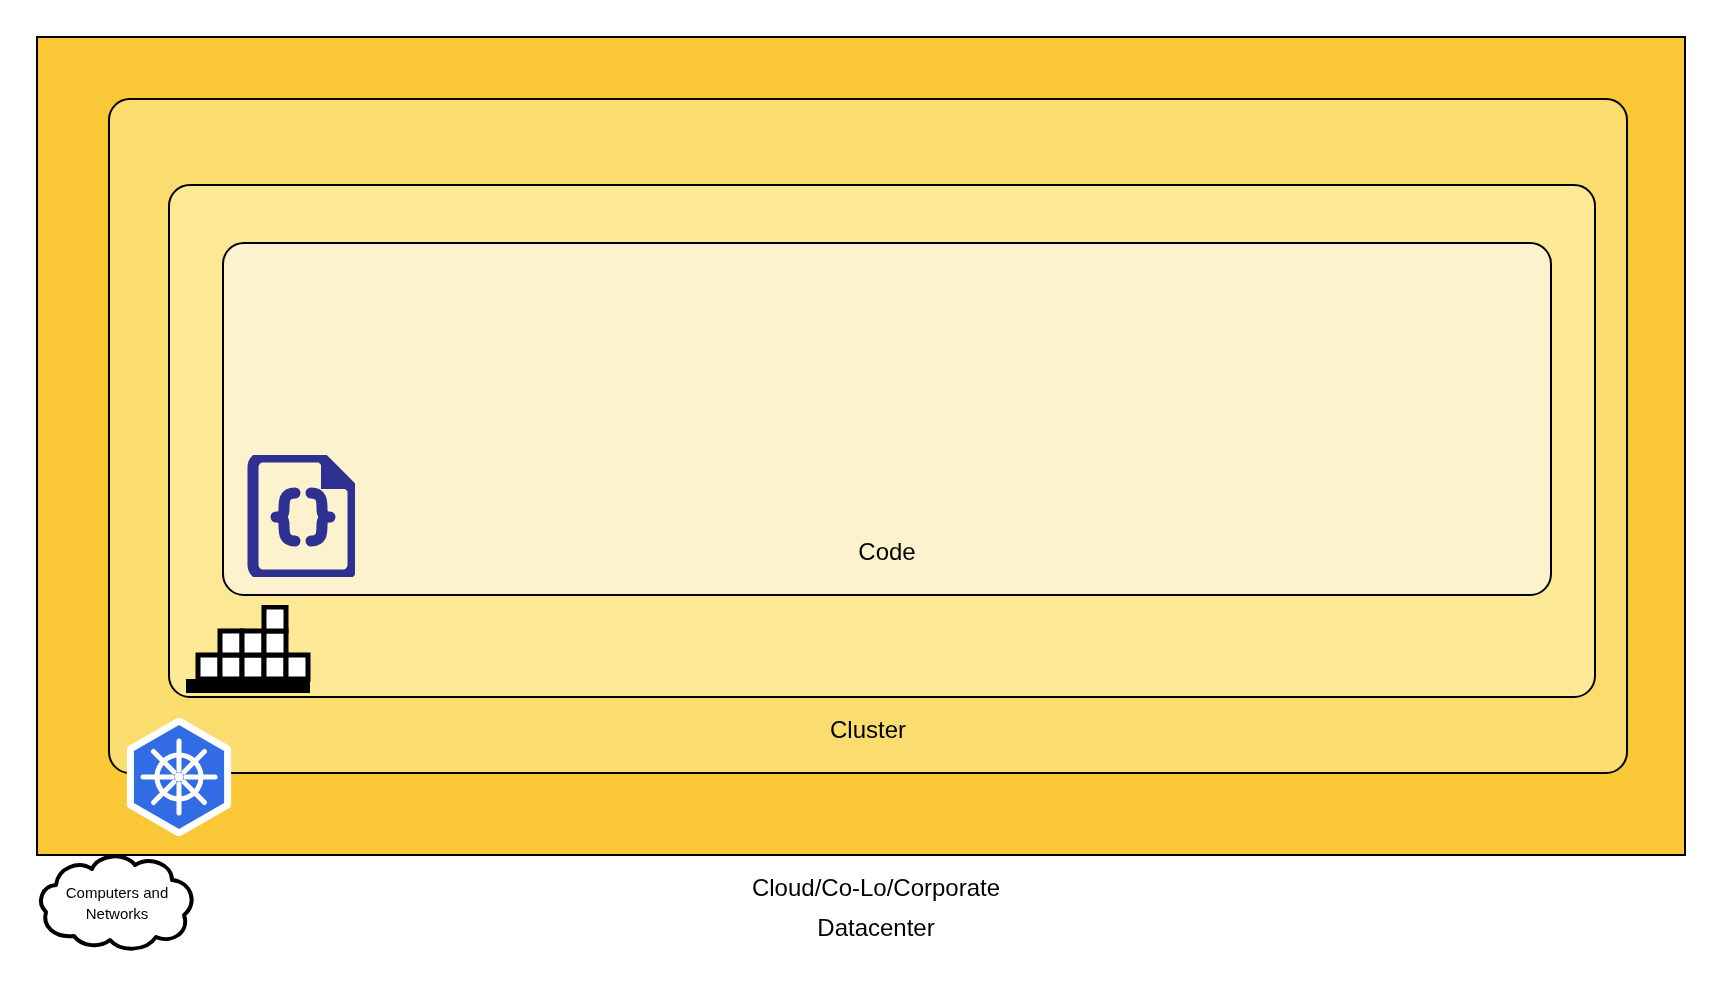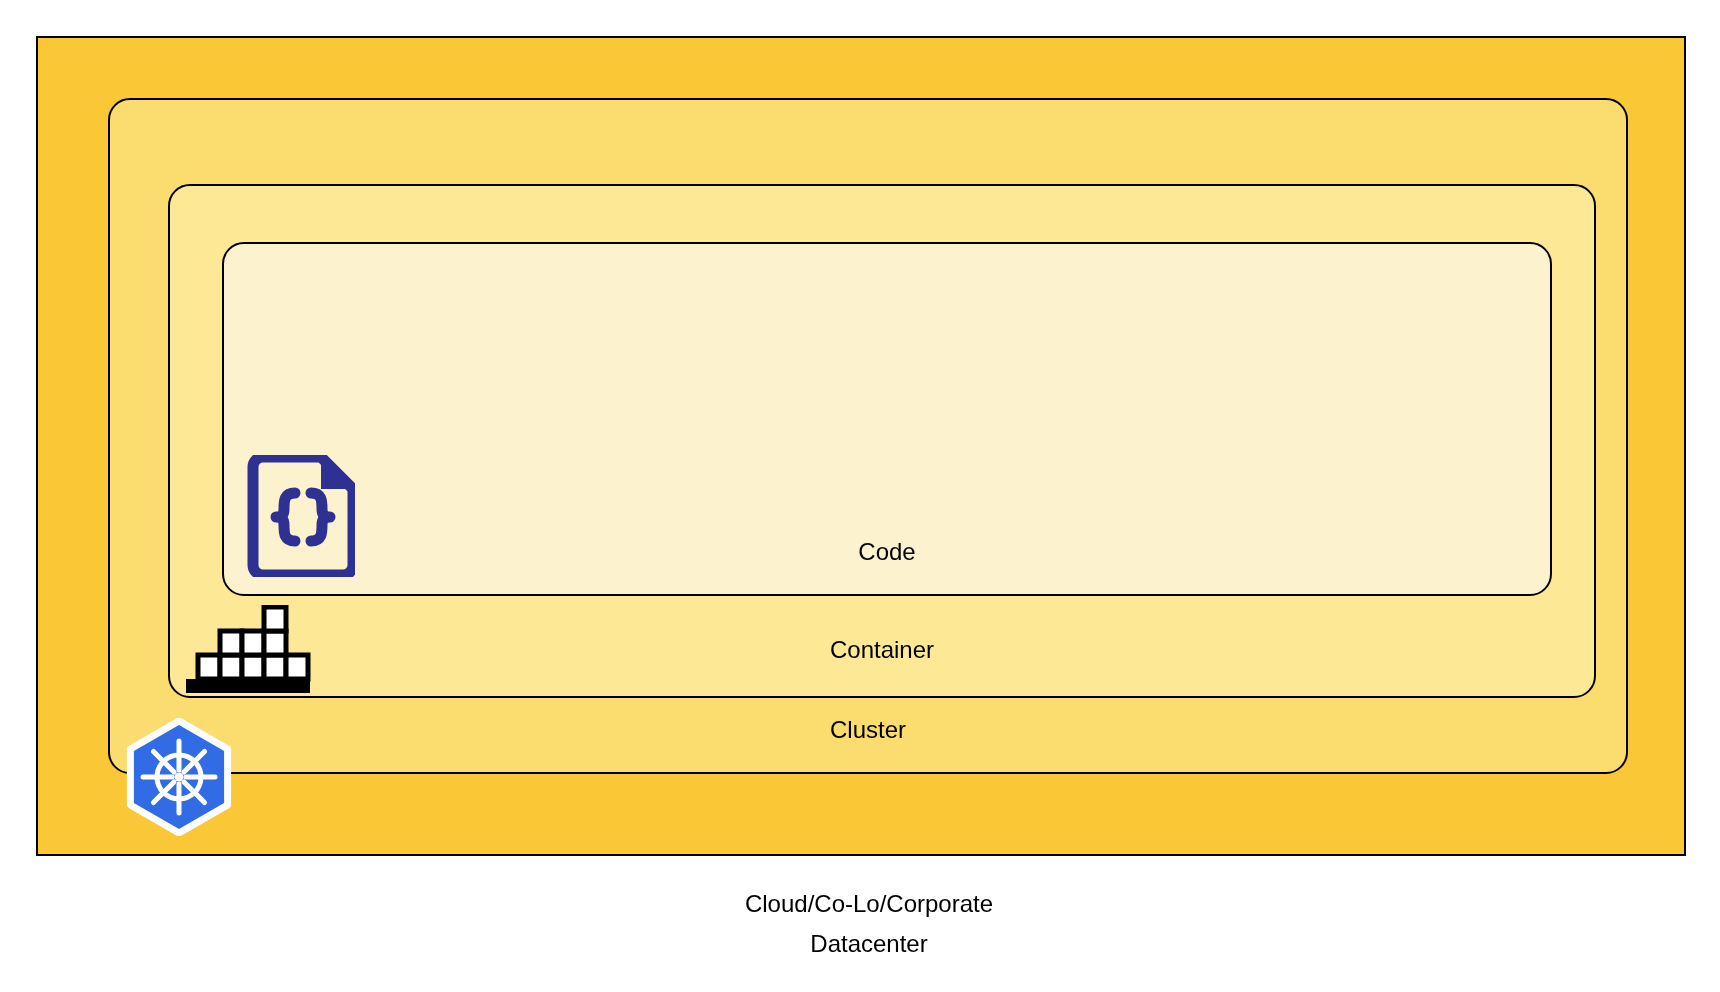--- a/index.html
+++ b/index.html
@@ -64,21 +64,21 @@
     color: #000000;
     font-size: 24px;
     line-height: 40px;
     font-family: "Liberation Sans", sans-serif;
     white-space: pre-line;
     user-select: none;
   }
   #label-code      { left: 222px; top: 532px; width: 1330px; }
   #label-container { left: 168px; top: 630px; width: 1428px; }
   #label-cluster   { left: 108px; top: 710px; width: 1520px; }
-  #label-datacenter{ left: 44px;  top: 868px; width: 1650px; margin-top: 16px; }
+  #label-datacenter{ left: 51px;  top: 868px; width: 1650px; }
 
   
   #icon-code {
     position: absolute;
     left: 243px;
     top: 455px;
     width: 112px;
     height: 122px;
   }
 
@@ -192,21 +192,36 @@
           <line x1="-15.6" y1="15.6" x2="-25.5" y2="25.5"></line>
           <line x1="-22" y1="0" x2="-36" y2="0"></line>
           <line x1="-15.6" y1="-15.6" x2="-25.5" y2="-25.5"></line>
         </g>
       </g>
     </svg>
   </div>
 
   <div class="layer-label" id="label-code">Code</div>
 
-  <div class="layer-label" id="label-container">Container</div>
 
   <div class="layer-label" id="label-cluster">Cluster</div>
 
   <div class="layer-label" id="label-datacenter">Cloud/Co-Lo/Corporate
 Datacenter</div>
 
+  <div id="cloud-computers-networks">
+    <svg viewBox="0 0 166 102" width="166" height="102" aria-hidden="true">
+      <path d="M40 84
+               C20 86 8 74 12 60
+               C2 50 8 34 22 33
+               C24 16 44 8 58 17
+               C64 2 92 0 101 13
+               C116 4 138 12 138 28
+               C158 30 164 52 150 63
+               C156 80 138 92 122 85
+               C112 100 86 100 76 88
+               C66 96 48 95 40 84 Z" fill="#ffffff" stroke="#000000" stroke-width="4" stroke-linejoin="round"></path>
+    </svg>
+    <div class="cloud-text">Computers and
+Networks</div>
+  </div>
 
 </div>
 
 </body></html>

